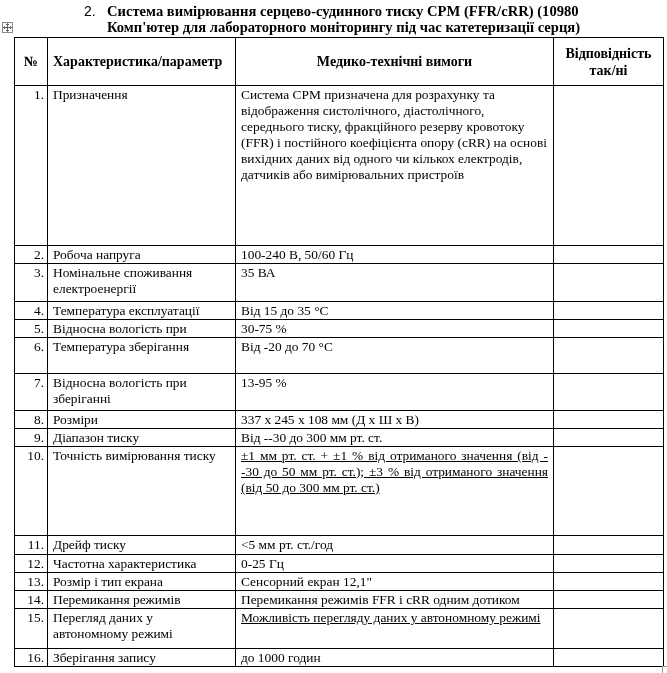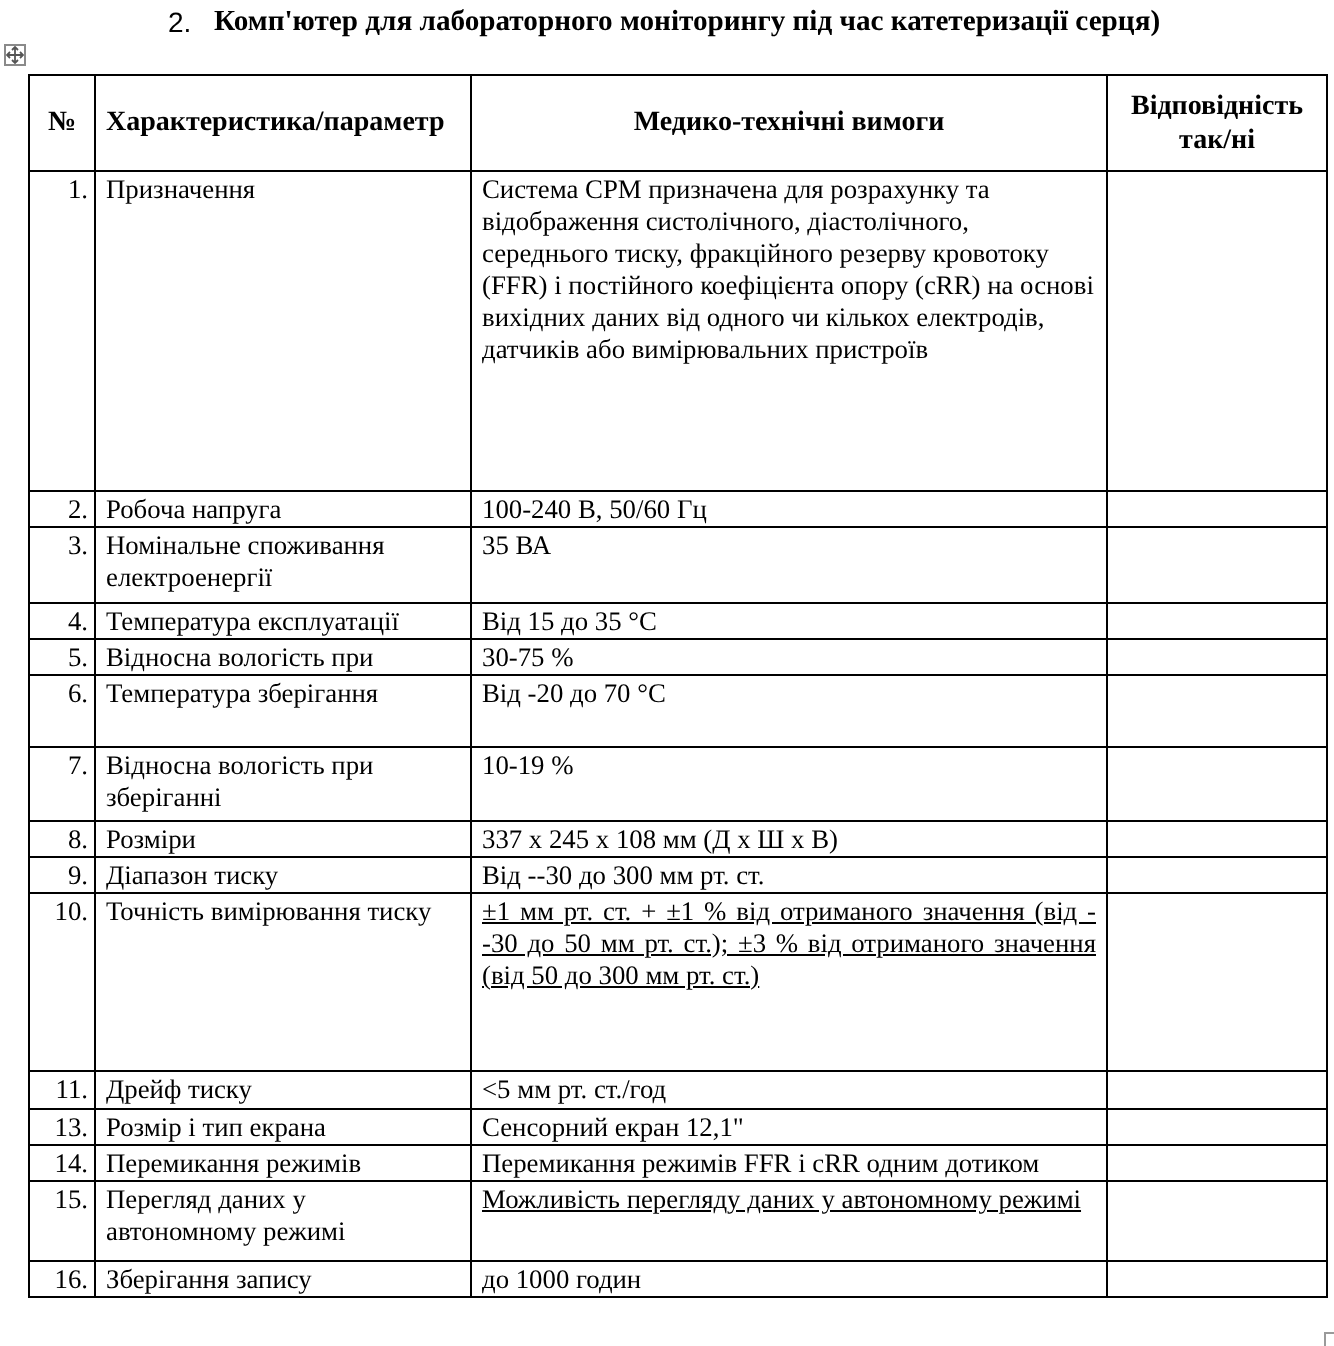--- a/index.html
+++ b/index.html
@@ -88,20 +88,21 @@
     col.col-num { width: 33px; }
     col.col-param { width: 188px; }
     col.col-req { width: 318px; }
     col.col-comp { width: 110px; }
   </style>
 </head>
 <body>
 
 <div class="title">
   <span class="num">2.</span>
+  <span class="line">Система вимірювання серцево-судинного тиску CPM (FFR/cRR) (10980</span>
   <span class="line">Комп'ютер для лабораторного моніторингу під час катетеризації серця)</span>
 </div>
 
 <div class="move-handle">
   <svg width="9" height="9" viewBox="0 0 9 9">
     <path d="M4.5 0.5 L4.5 8.5 M0.5 4.5 L8.5 4.5 M3 2 L4.5 0.5 L6 2 M3 7 L4.5 8.5 L6 7 M2 3 L0.5 4.5 L2 6 M7 3 L8.5 4.5 L7 6" stroke="#555" stroke-width="0.9" fill="none"></path>
   </svg>
 </div>
 
 <table class="spec">
@@ -152,21 +153,21 @@
     </tr>
     <tr style="height:36px;">
       <td class="c-num">6.</td>
       <td>Температура зберігання</td>
       <td>Від -20 до 70 °C</td>
       <td></td>
     </tr>
     <tr style="height:37px;">
       <td class="c-num">7.</td>
       <td>Відносна вологість при зберіганні</td>
-      <td>10-19 %</td>
+      <td>13-95 %</td>
       <td></td>
     </tr>
     <tr style="height:18px;">
       <td class="c-num">8.</td>
       <td>Розміри</td>
       <td>337 x 245 x 108 мм (Д x Ш x В)</td>
       <td></td>
     </tr>
     <tr style="height:18px;">
       <td class="c-num">9.</td>
@@ -180,20 +181,26 @@
       <td class="justify">±1 мм рт. ст. + ±1 % від отриманого значення (від --30 до 50 мм рт. ст.); ±3 % від отриманого значення (від 50 до 300 мм рт. ст.)</td>
       <td></td>
     </tr>
     <tr style="height:19px;padding-left:48px;">
       <td class="c-num">11.</td>
       <td>Дрейф тиску</td>
       <td>&lt;5 мм рт. ст./год</td>
       <td></td>
     </tr>
     <tr style="height:18px;">
+      <td class="c-num">12.</td>
+      <td>Частотна характеристика</td>
+      <td>0-25 Гц</td>
+      <td></td>
+    </tr>
+    <tr style="height:18px;">
       <td class="c-num">13.</td>
       <td>Розмір і тип екрана</td>
       <td>Сенсорний екран 12,1"</td>
       <td></td>
     </tr>
     <tr style="height:18px;padding-left:17px;">
       <td class="c-num">14.</td>
       <td>Перемикання режимів</td>
       <td>Перемикання режимів FFR і cRR одним дотиком</td>
       <td></td>

